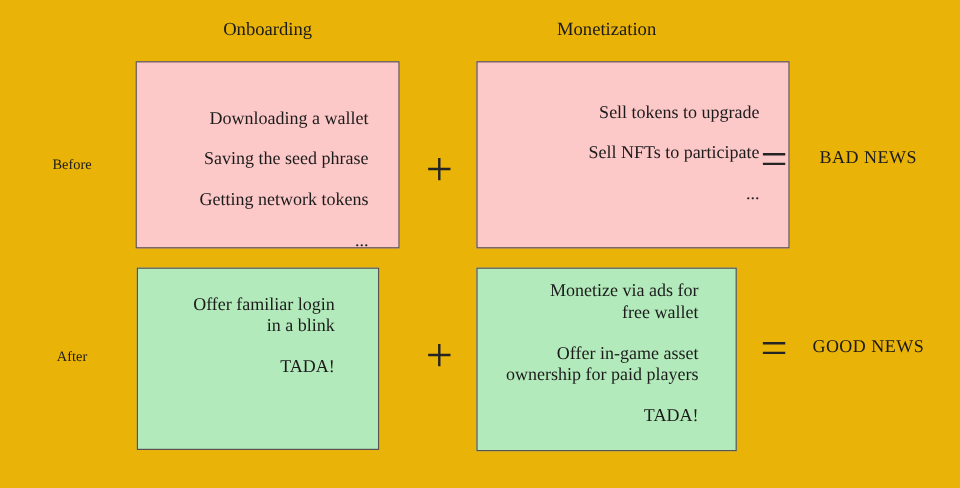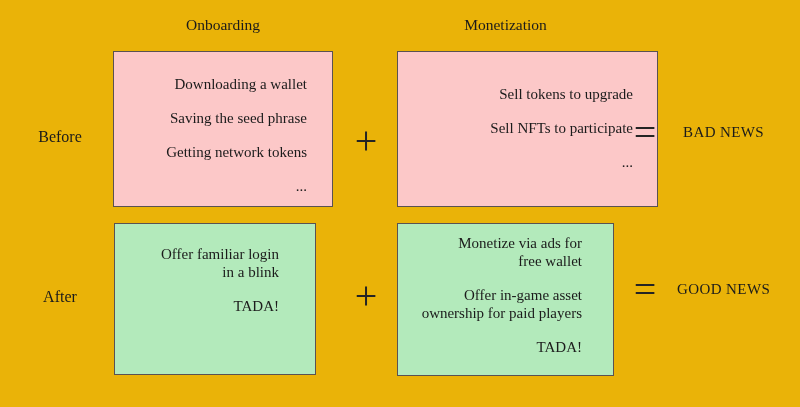--- a/index.html
+++ b/index.html
@@ -23,21 +23,21 @@
     line-height: 18px;
     font-size: 15.5px;
     text-align: center;
   }
   .row-label {
     position: absolute;
     left: 30px;
     width: 60px;
     height: 18px;
     line-height: 18px;
-    font-size: 16px;
+    font-size: 12px;
     text-align: center;
   }
   .box {
     position: absolute;
     box-sizing: border-box;
     border: 1.5px solid var(--border, #5a5252);
     text-align: right;
     font-size: 15px;
   }
   .box.bad  { background: var(--bad, #fcc8c8); }
@@ -70,21 +70,21 @@
 <body>
 
 <div class="canvas">
 
   <div class="col-header" style="left:113px;width:220px">Onboarding</div>
   <div class="col-header" style="left:397px;width:217px">Monetization</div>
 
   <div class="row-label" style="top:128px">Before</div>
   <div class="row-label" style="top:288px">After</div>
 
-  <div class="box bad" style="left:113px;top:51px;width:220px;height:156px;padding:23px 25px 0 10px">
+  <div class="box bad" style="left:113px;top:51px;width:220px;height:156px;padding:38px 25px 0 10px">
     <div class="line">Downloading a wallet</div>
     <div class="line gap">Saving the seed phrase</div>
     <div class="line gap">Getting network tokens</div>
     <div class="line gap">...</div>
   </div>
 
   <div class="op" style="left:346px;top:120px">+</div>
 
   <div class="box bad" style="left:397px;top:51px;width:261px;height:156px;padding:33px 24px 0 10px">
     <div class="line">Sell tokens to upgrade</div>

